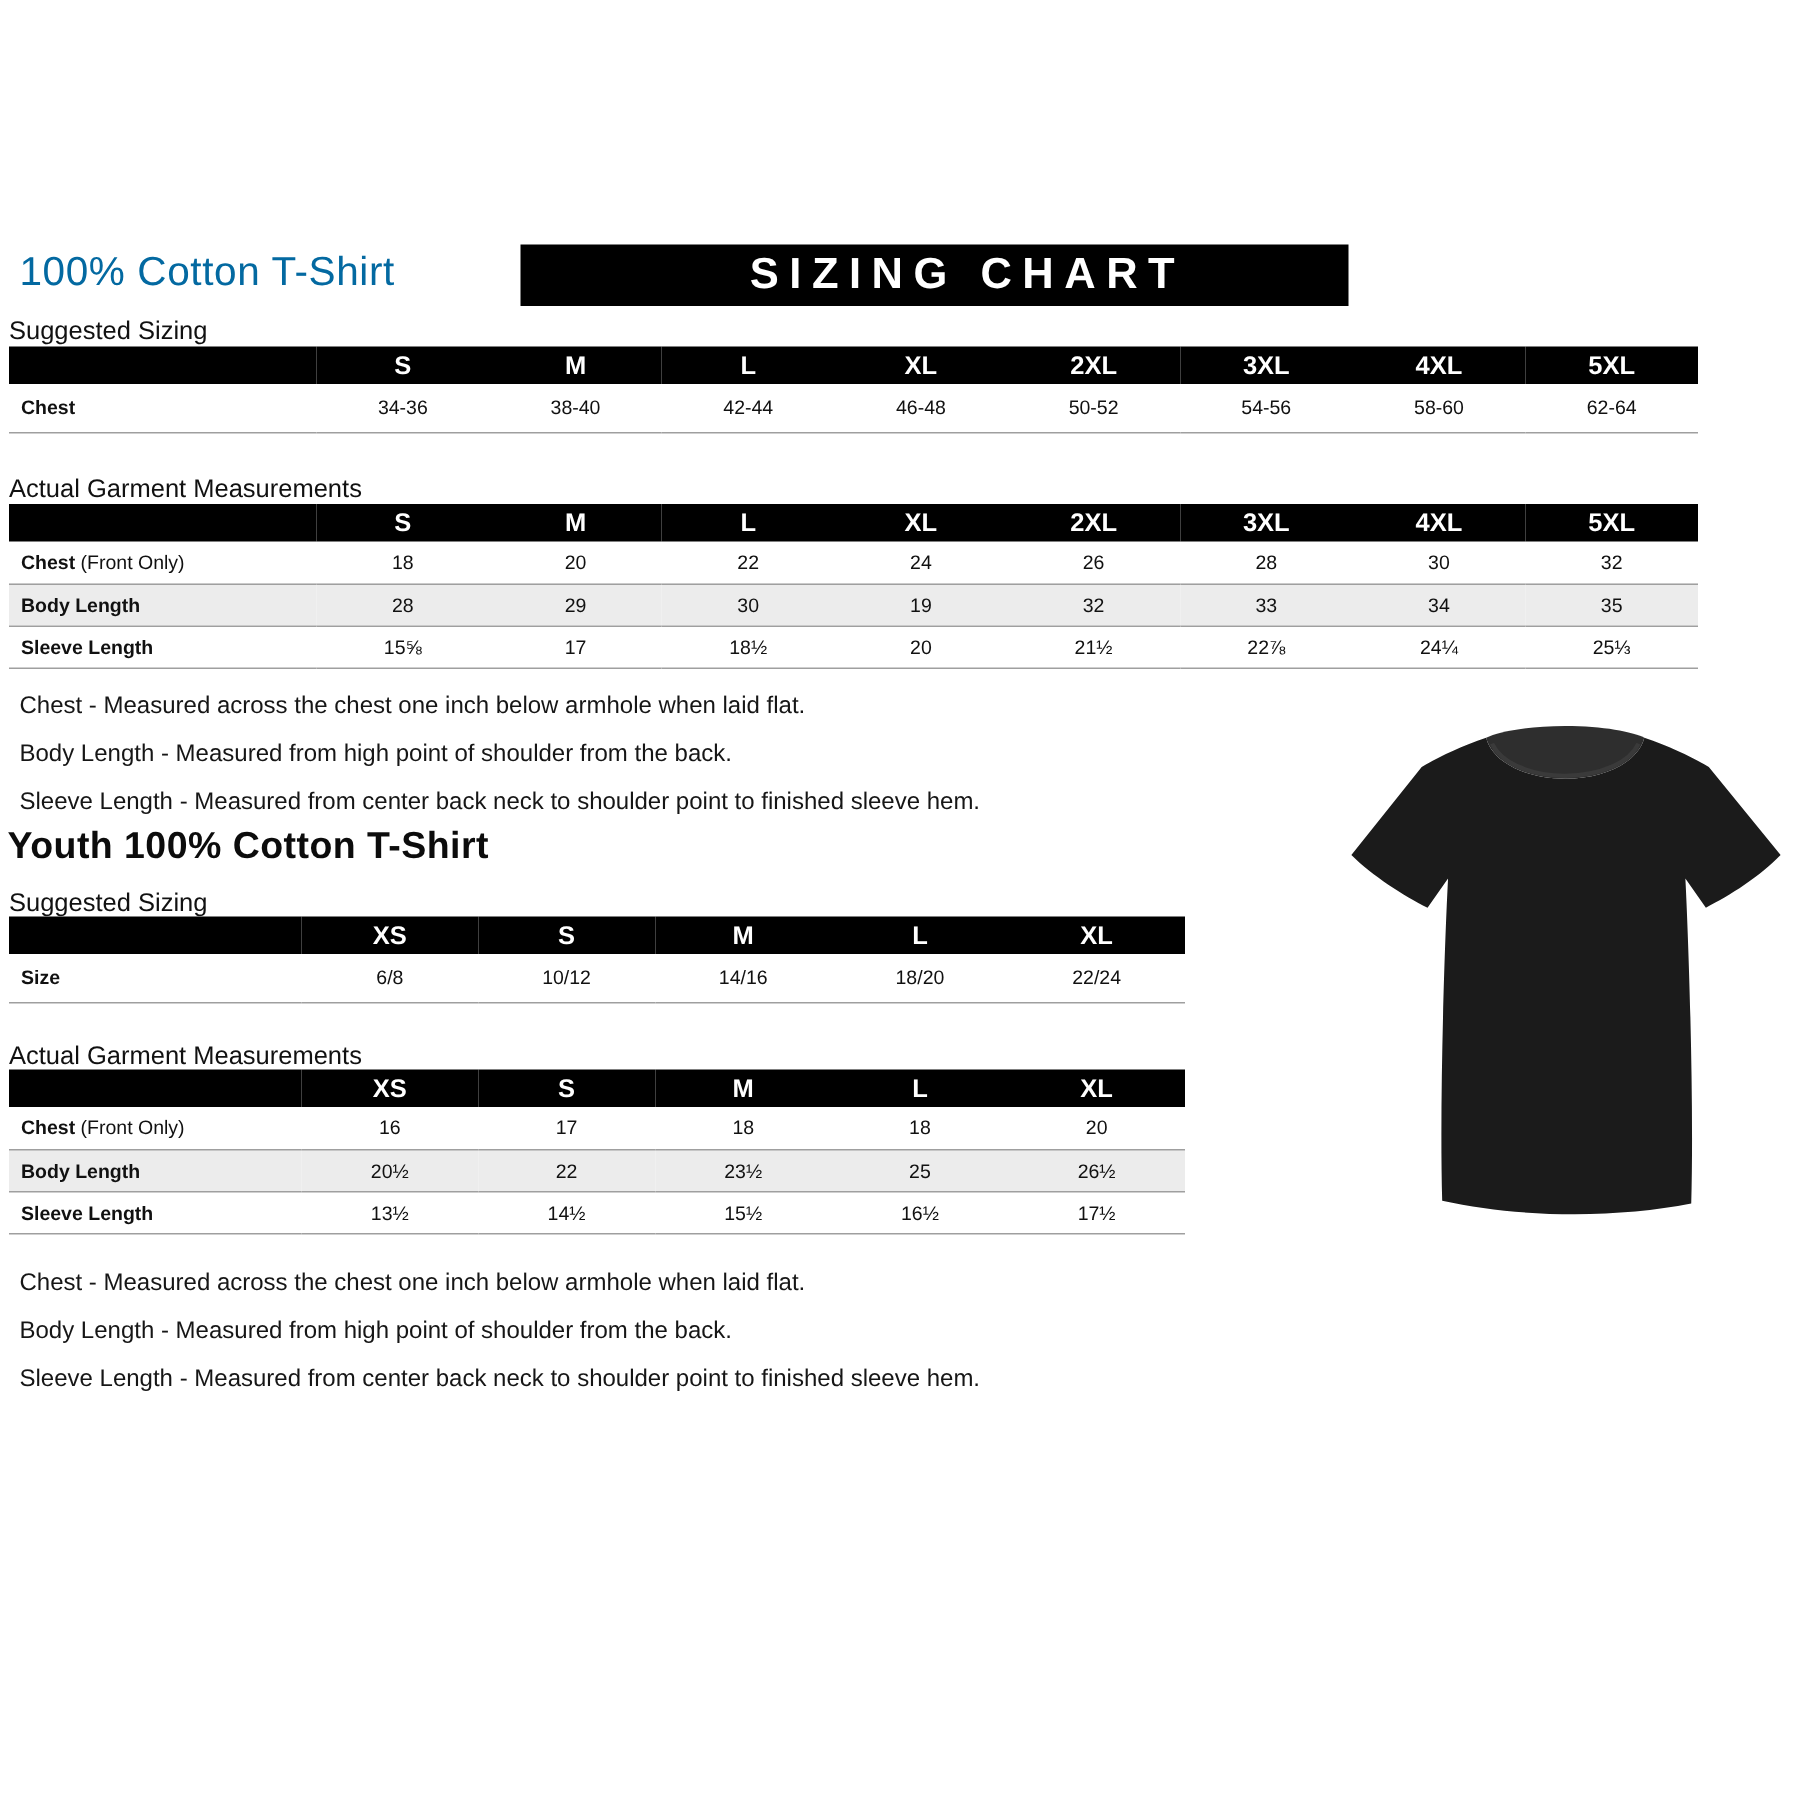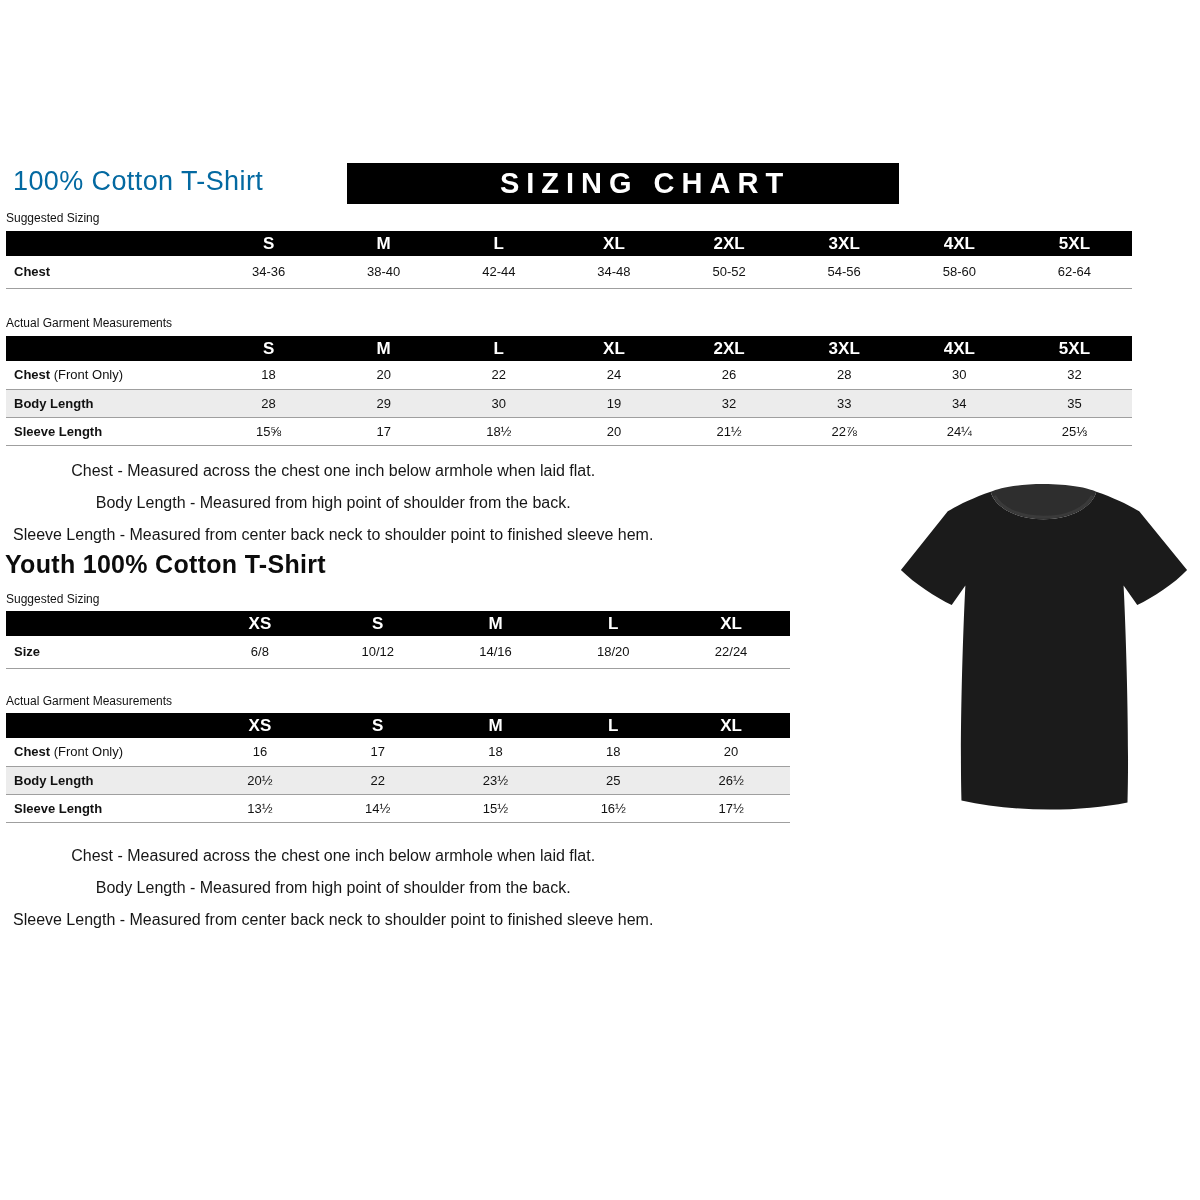--- a/index.html
+++ b/index.html
@@ -14,39 +14,39 @@
 
   .title-adult { font-size:27px; font-weight:400; letter-spacing:0.4px; color:#0369a1; }
   .title-youth { font-size:25px; font-weight:bold; letter-spacing:0.3px; color:#0c0c0c; }
 
   .banner {
     background:#000; color:#fff;
     display:flex; align-items:center; justify-content:center;
     font-weight:bold; font-size:29px; letter-spacing:7px; white-space:nowrap;
   }
 
-  .seclabel { font-size:12px; font-weight:400; color:#111; }
+  .seclabel { font-size:17px; font-weight:400; color:#111; }
 
   table { position:absolute; border-collapse:collapse; table-layout:fixed; background:#fff; }
   thead th {
     background:#000; color:#fff;
     font-size:17px; font-weight:bold;
     height:25px; text-align:center; padding:0;
   }
   tbody td {
     font-size:13px; height:28px; text-align:center;
     border-bottom:1px solid #9f9f9f; color:#111; padding:0;
   }
   .tall tbody td { height:32px; }
   tbody tr:nth-child(even) { background:#ececec; }
   td.rowlabel { text-align:left; padding-left:8px; }
   .lbl { font-weight:bold; }
   .sfx { font-weight:400; }
 
-  .notes div { font-size:16px; line-height:32px; white-space:nowrap; color:#161616;text-align:center; }
+  .notes div { font-size:16px; line-height:32px; white-space:nowrap; color:#161616; }
 
   .tshirt { position:absolute; }
 </style>
 </head>
 <body>
 
 <div class="sheet">
 
   <div class="abs title-adult" style="left:13px;top:166px;">100% Cotton T-Shirt</div>
 
@@ -75,21 +75,21 @@
       </tr>
     </thead>
     <tbody>
       <tr>
         <td class="rowlabel">
           <span class="lbl">Chest</span><span class="sfx"></span>
         </td>
         <td>34-36</td>
         <td>38-40</td>
         <td>42-44</td>
-        <td>34-48</td>
+        <td>46-48</td>
         <td>50-52</td>
         <td>54-56</td>
         <td>58-60</td>
         <td>62-64</td>
       </tr>
     </tbody>
   </table>
 
   <div class="abs seclabel" style="left:6px;top:316px;">Actual Garment Measurements</div>
 

